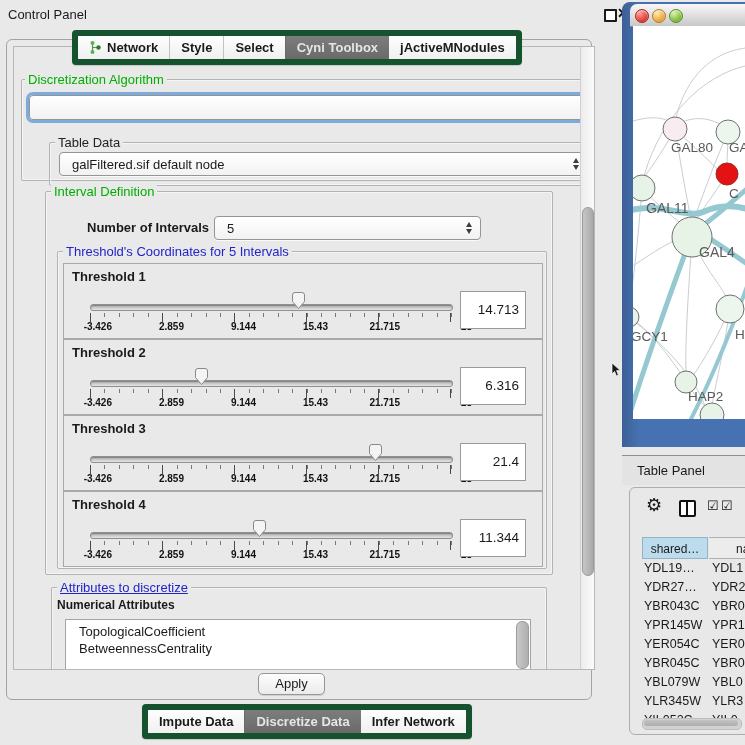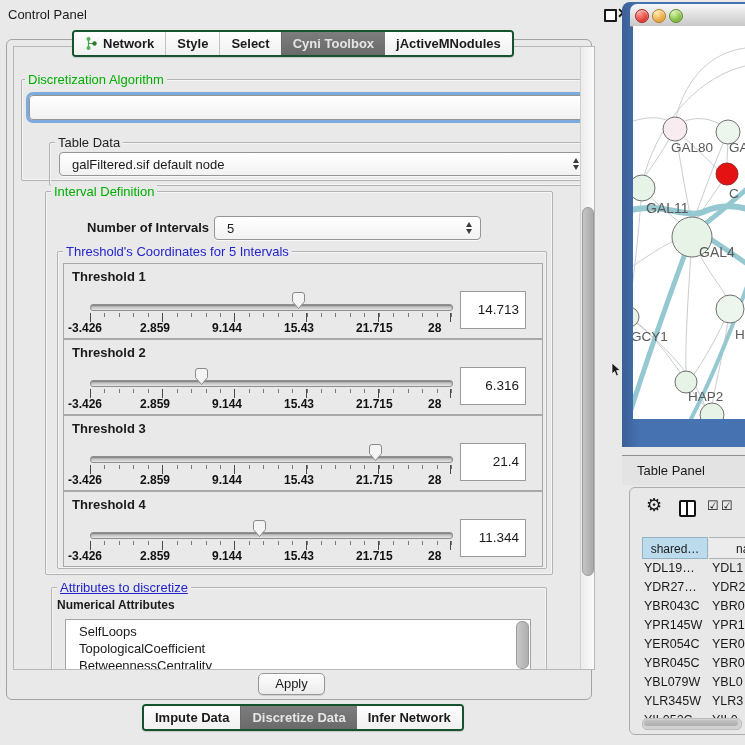--- a/index.html
+++ b/index.html
@@ -4,21 +4,21 @@
 <style>
   html,body{margin:0;padding:0;}
   #app{position:relative;width:745px;height:745px;background:#e9e9e9;overflow:hidden;
        font-family:"Liberation Sans",sans-serif;color:#1a1a1a;-webkit-font-smoothing:antialiased;}
   .abs{position:absolute;}
   
   .panel-title{left:8px;top:7px;font-size:13px;}
   .float-icon{left:604px;top:9px;width:9px;height:9px;border:2px solid #1a1a1a;border-radius:1px;background:#fff;}
   .close-icon{left:617px;top:5px;font-size:14px;font-weight:bold;color:#111;}
   
-  .seg{display:flex;height:23px;border:2px solid #14532d;border-radius:4px;overflow:hidden;
+  .seg{display:flex;height:23px;border:6px solid #14532d;border-radius:4px;overflow:hidden;
        background:#fff;box-shadow:0 1px 1px rgba(0,0,0,.15);z-index:20;}
   .seg .tab{display:flex;align-items:center;gap:5px;padding:0 11px;font-size:13px;font-weight:bold;
        background:linear-gradient(#fefefe,#f0f0f0);border-left:1px solid #c3c3c3;white-space:nowrap;cursor:default;}
   .seg .tab:first-child{border-left:none;}
   .seg .tab.sel{background:linear-gradient(#7d7d7d,#6a6a6a);color:#e6e6e6;border-left-color:#6a6a6a;}
   .seg .tab.sel + .tab{border-left:none;}
   
   .outer-panel{left:6px;top:39px;width:584px;height:659px;border:1px solid #a3a3a3;border-radius:6px;background:#e9e9e9;}
   .viewport{left:13px;top:46px;width:580px;height:622px;border:1px solid #b7b7b7;background:#e9e9e9;overflow:hidden;}
   .grp{border:1px solid #b3b3b3;border-radius:2px;box-shadow:inset 0 0 0 1px rgba(255,255,255,.55);}
@@ -36,21 +36,21 @@
   .popup .prompt{position:absolute;left:0;right:0;top:5px;text-align:center;color:#b9b9b9;font-size:13px;}
   .popup .opt{position:absolute;left:2px;font-size:13.5px;color:#000;white-space:nowrap;}
   
   .thr-box{left:49px;width:478px;height:74px;border:1px solid #a9a9a9;background:#e9e9e9;}
   .thr-label{left:8px;top:5px;font-size:13px;font-weight:bold;}
   .track{left:26px;top:40px;width:361px;height:5px;border:1px solid #8f8f8f;border-radius:3px;
          background:linear-gradient(#a8a8a8,#e6e6e6);box-shadow:inset 0 1px 1px rgba(0,0,0,.25);}
   .minor-ticks{left:26px;top:49px;width:362px;height:4px;
          background:repeating-linear-gradient(to right,#777 0 1px,transparent 1px 14.44px);}
   .majt{top:49px;width:1px;height:9px;background:#4a4a4a;}
-  .ticklab{top:57px;width:44px;text-align:left;font-size:12px;font-weight:bold;color:#111;}
+  .ticklab{top:57px;width:44px;text-align:right;font-size:10px;font-weight:bold;color:#111;}
   .valbox{left:396px;top:27px;width:58px;height:36px;background:#fff;border:1px solid #9a9a9a;
           font-size:13.5px;text-align:right;line-height:36px;padding-right:6px;box-sizing:content-box;}
   .thumb{top:28px;z-index:5;}
   
   .attr-list{left:51px;top:572px;width:464px;height:50px;background:#fff;border:1px solid #a5a5a5;overflow:hidden;}
   .attr-list .item{font-size:13px;line-height:17px;padding-left:13px;white-space:nowrap;}
   .lsb{position:absolute;right:1px;top:1px;width:11px;height:46px;border:1px solid #9c9c9c;border-radius:6px;
        background:linear-gradient(to right,#c9c9c9,#aeaeae);}
   .vsb-track{left:566px;top:0;width:13px;height:622px;background:linear-gradient(to right,#ececec,#fbfbfb);border-left:1px solid #cfcfcf;}
   .vsb-thumb{position:absolute;left:1px;top:160px;width:10px;height:367px;border-radius:6px;
@@ -242,21 +242,20 @@
       <div class="abs ticklab" style="left:292px;">21.715</div>
       <div class="abs ticklab" style="left:364px;">28</div>
       <div class="abs valbox">11.344</div>
     </div>
 
     <div class="abs grp" style="left:37px;top:540px;width:494px;height:90px;"></div>
     <div class="abs grp-label blue" style="left:43px;top:533px;text-decoration:underline;">Attributes to discretize</div>
     <div class="abs" style="left:43px;top:551px;font-size:12px;font-weight:bold;">Numerical Attributes</div>
     <div class="abs attr-list">
       <div style="height:3px;"></div>
-      <div class="item">SelfLoops</div>
       <div class="item">TopologicalCoefficient</div>
       <div class="item">BetweennessCentrality</div>
       <div class="lsb"></div>
     </div>
 
     <div class="abs vsb-track">
       <div class="vsb-thumb"></div>
     </div>
   </div>
 

